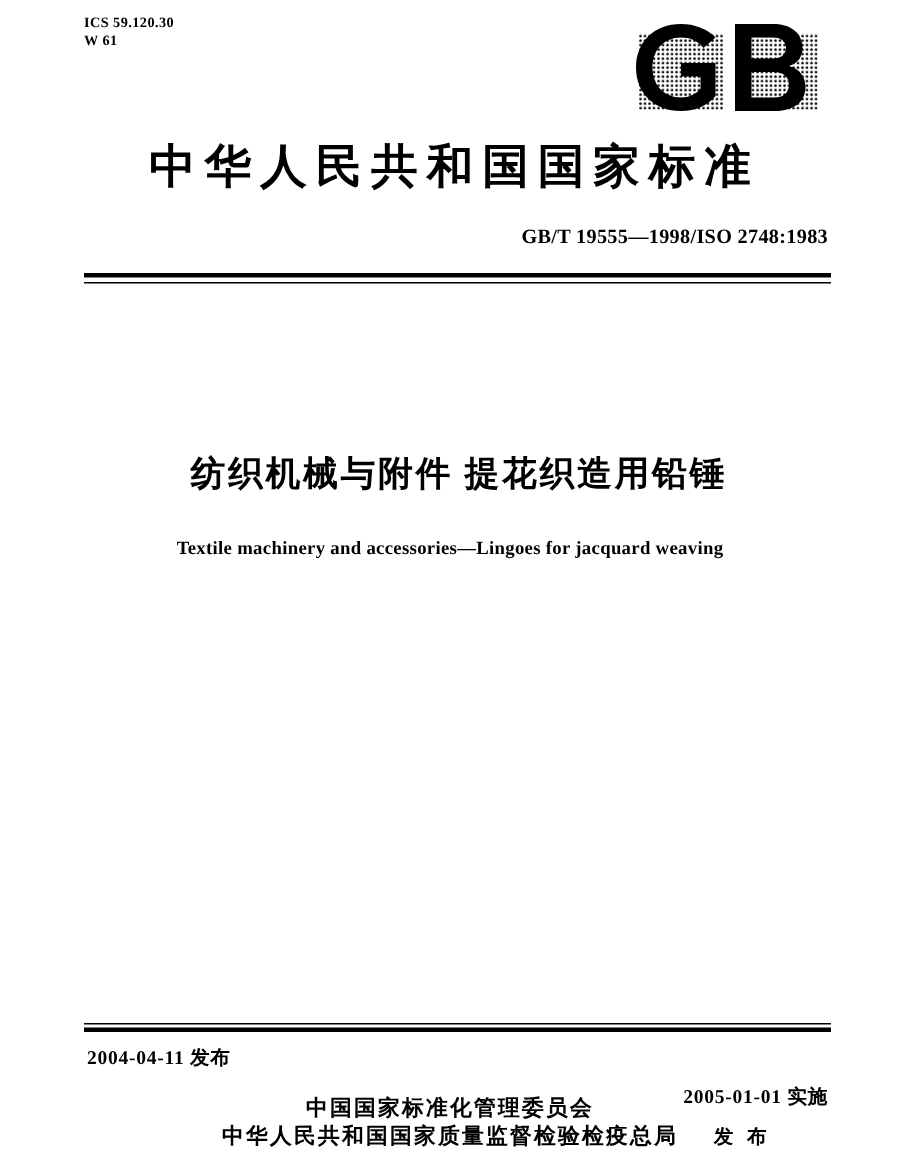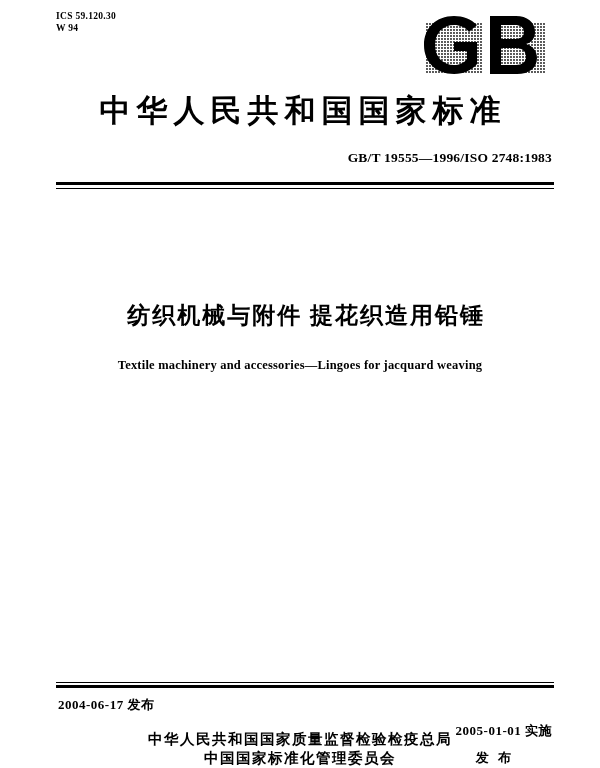--- a/index.html
+++ b/index.html
@@ -163,21 +163,21 @@
     margin-left: 30px;
   }
 </style>
 </head>
 <body>
 
 <div class="page">
 
   <div class="ics-block">
     <div>ICS 59.120.30</div>
-    <div>W 94</div>
+    <div>W 61</div>
   </div>
 
   <div class="gb-logo">
     <svg viewBox="0 0 132 64" width="132" height="64" aria-hidden="true">
       <defs>
         <pattern id="hatch" width="3" height="3" patternUnits="userSpaceOnUse">
           <rect width="3" height="3" fill="#ffffff"></rect>
           <circle cx="1" cy="1" r="0.9" fill="#000000"></circle>
         </pattern>
       </defs>
@@ -195,33 +195,33 @@
       <g fill="#000000">
         <path d="M34 2 C16 2 4 14 4 31 C4 48 16 60 34 60 C44 60 52 56 57 50 L57 28 L34 28 L34 37 L47 37 L47 45 C44 49 39 51 34 51 C23 51 15 43 15 31 C15 19 23 11 34 11 C40 11 45 13 49 18 L57 11 C51 5 43 2 34 2 Z"></path>
 
         <path d="M70 2 L70 60 L97 60 C109 60 117 54 117 44 C117 37 113 32 106 30 C112 28 115 24 115 18 C115 8 107 2 96 2 Z M81 11 L95 11 C100 11 104 13 104 18 C104 23 100 25 95 25 L81 25 Z M81 34 L96 34 C102 34 106 37 106 43 C106 48 102 51 96 51 L81 51 Z"></path>
       </g>
     </svg>
   </div>
 
   <div class="std-title">中华人民共和国国家标准</div>
 
-  <div class="std-number">GB/T 19555—1996/ISO 2748:1983</div>
+  <div class="std-number">GB/T 19555—1998/ISO 2748:1983</div>
 
   <div class="rule rule-top-thick"></div>
   <div class="rule rule-top-thin"></div>
 
   <div class="subject-cn">纺织机械与附件  提花织造用铅锤</div>
   <div class="subject-en">Textile machinery and accessories—Lingoes for jacquard weaving</div>
 
   <div class="rule rule-bottom-thin"></div>
   <div class="rule rule-bottom-thick"></div>
 
-  <div class="date-left">2004-06-17 发布</div>
+  <div class="date-left">2004-04-11 发布</div>
   <div class="date-right">2005-01-01 实施</div>
 
   <div class="issuer">
+    <div>中国国家标准化管理委员会</div>
     <div>中华人民共和国国家质量监督检验检疫总局</div>
-    <div>中国国家标准化管理委员会</div>
   </div>
   <div class="issue-word">发 布</div>
 
 </div>
 
 </body></html>

